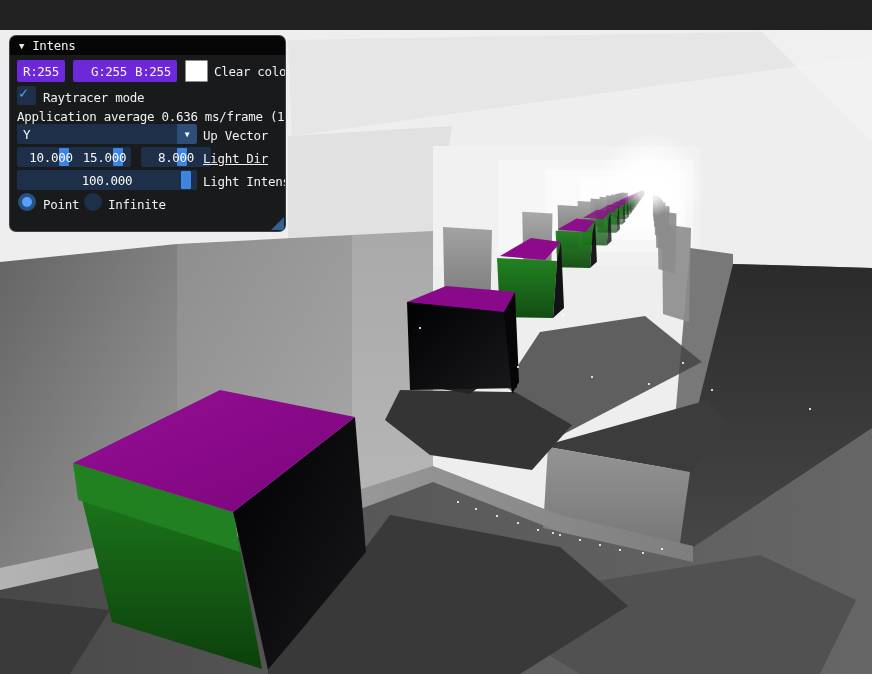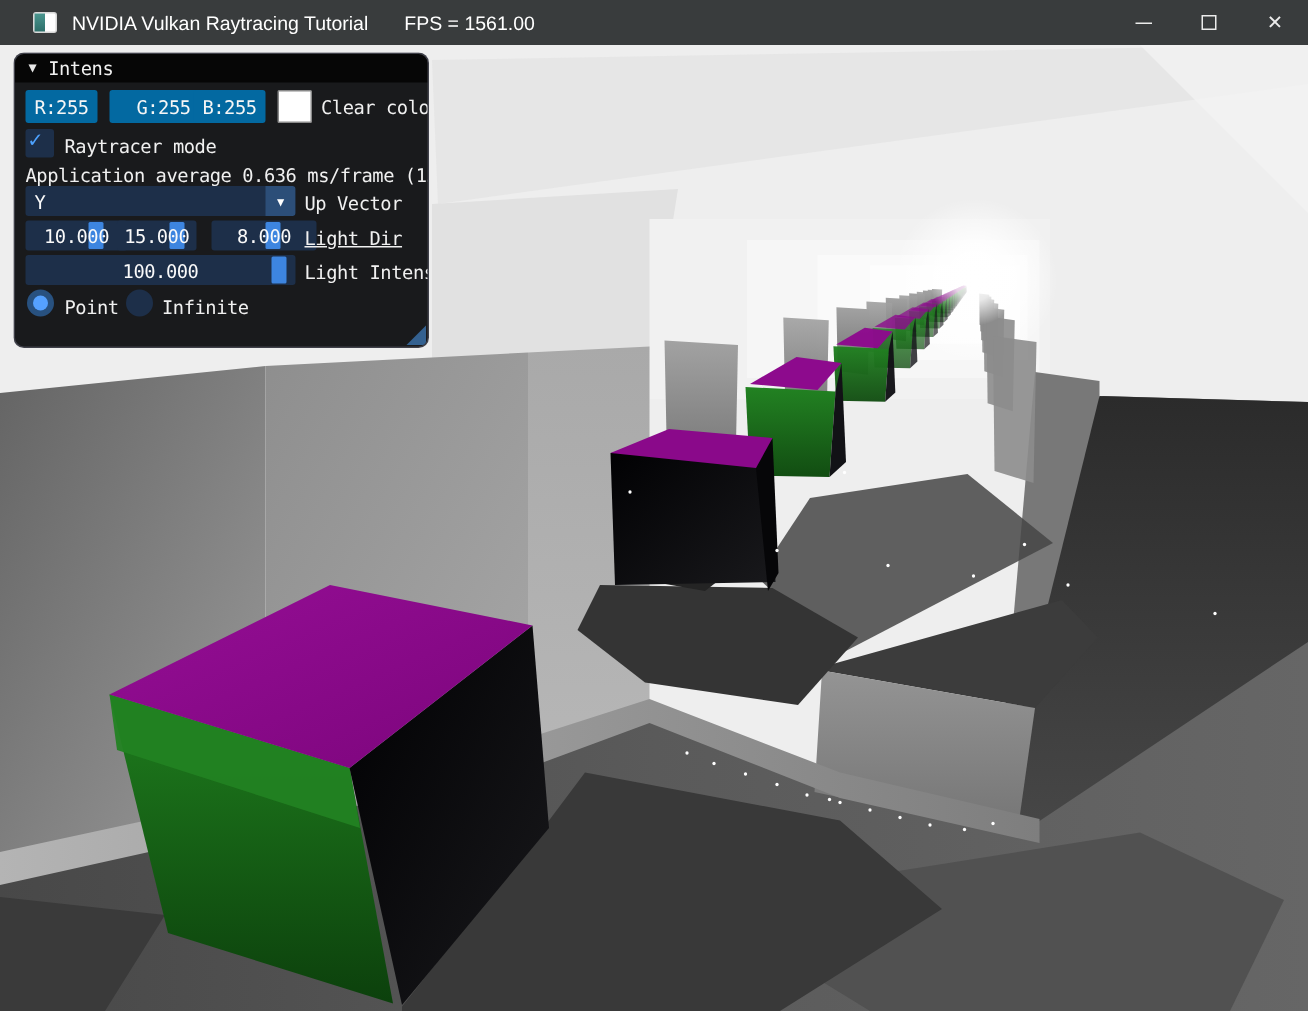--- a/index.html
+++ b/index.html
@@ -23,21 +23,21 @@
   
   .scene{position:absolute;left:0;top:30px;width:872px;height:644px;}
   
   .panel{position:absolute;left:9px;top:35px;width:277px;height:197px;
     background:rgba(13,14,16,0.95);border:1px solid rgba(110,110,128,0.45);border-radius:7px;
     overflow:hidden;color:#f0f0f0;font-size:12.5px;letter-spacing:-0.3px;box-sizing:border-box;}
   .panel-title{position:absolute;left:0;top:0;right:0;height:19px;background:#060606;
     border-radius:6px 6px 0 0;display:flex;align-items:center;}
   .collapse-arrow{margin-left:9px;margin-right:8px;font-size:9px;color:#e8e8e8;}
   .row{position:absolute;left:0;right:0;height:23px;}
-  .imbtn{position:absolute;top:0;height:22px;background:#0369a1;border-radius:2px;
+  .imbtn{position:absolute;top:0;height:22px;background:#6d28d9;border-radius:2px;
     display:flex;align-items:center;justify-content:center;color:#f6f6f6;}
   .swatch{position:absolute;top:0;width:23px;height:22px;background:#ffffff;border:1px solid #8a8a8a;box-sizing:border-box;border-radius:1px;}
   .rowlabel{position:absolute;top:0;height:22px;display:flex;align-items:center;white-space:pre;}
   .checkbox{position:absolute;left:7px;top:0;width:19px;height:19px;background:#1d2f49;border-radius:2px;}
   .checkmark{position:absolute;left:2px;top:-2px;color:#4da2ff;font-size:15px;font-weight:bold;}
   .textline{position:absolute;left:7px;top:0;white-space:pre;}
   .field{position:absolute;top:0;height:20px;background:#1d2f49;border-radius:2px;overflow:hidden;}
   .field .val{position:absolute;left:0;right:0;top:0;bottom:0;display:flex;align-items:center;justify-content:center;color:#fafafa;}
   .field .val.left{justify-content:flex-start;padding-left:6px;}
   .grab{position:absolute;top:1px;bottom:1px;width:10px;background:#3d85e0;border-radius:1px;}
@@ -47,35 +47,20 @@
   .radio.sel{background:#28517f;}
   .radio .dot{position:absolute;left:4px;top:4px;width:10px;height:10px;border-radius:50%;background:#55a1ff;}
   .resize-grip{position:absolute;right:1px;bottom:1px;width:0;height:0;
     border-left:13px solid transparent;border-bottom:13px solid #3a6ea5;opacity:.85;}
 </style>
 </head>
 <body>
 
 <div class="window">
 
-  <div class="titlebar">
-    <div class="app-icon"></div>
-    <span class="tb-title">NVIDIA Vulkan Raytracing Tutorial</span>
-    <span class="tb-fps">FPS = 1561.00</span>
-    <div class="tb-spacer"></div>
-    <div class="tb-btn">
-        <div class="glyph-min"></div>
-      </div>
-    <div class="tb-btn">
-        <div class="glyph-max"></div>
-      </div>
-    <div class="tb-btn">
-        <span class="glyph-close">✕</span>
-      </div>
-  </div>
 
   <div class="scene">
     <svg id="scene-svg" width="872" height="644" viewBox="0 30 872 644" xmlns="http://www.w3.org/2000/svg">
       <defs>
         <linearGradient id="lgWall1" x1="0" y1="0" x2="1" y2="1">
           <stop offset="0" stop-color="#646464"></stop>
             <stop offset="1" stop-color="#9c9c9c"></stop>
         </linearGradient>
         <linearGradient id="lgWall2" x1="0" y1="0" x2="1" y2="1">
           <stop offset="0" stop-color="#8e8e8e"></stop>

